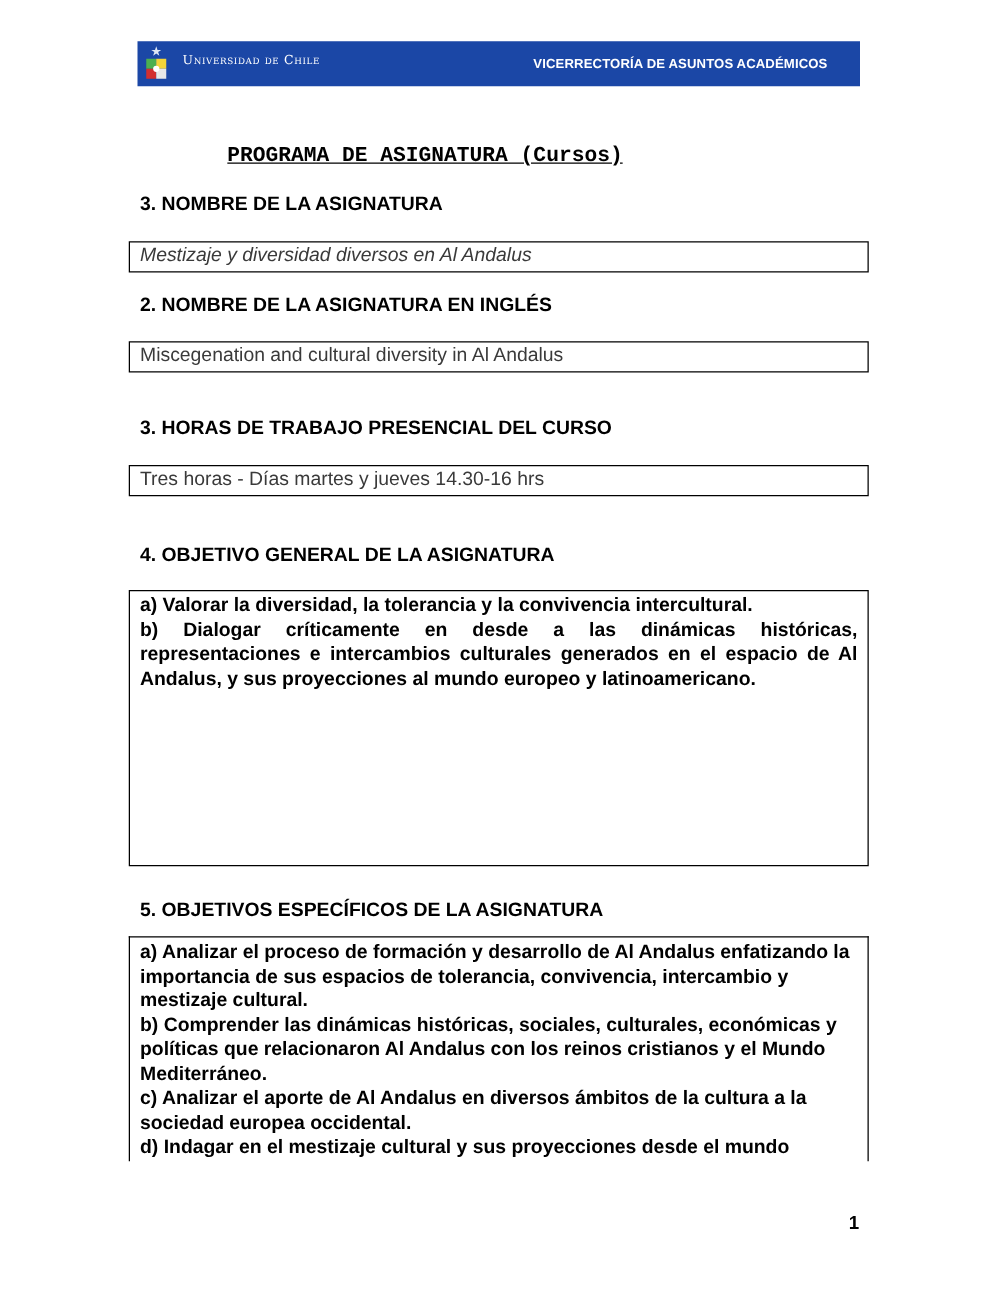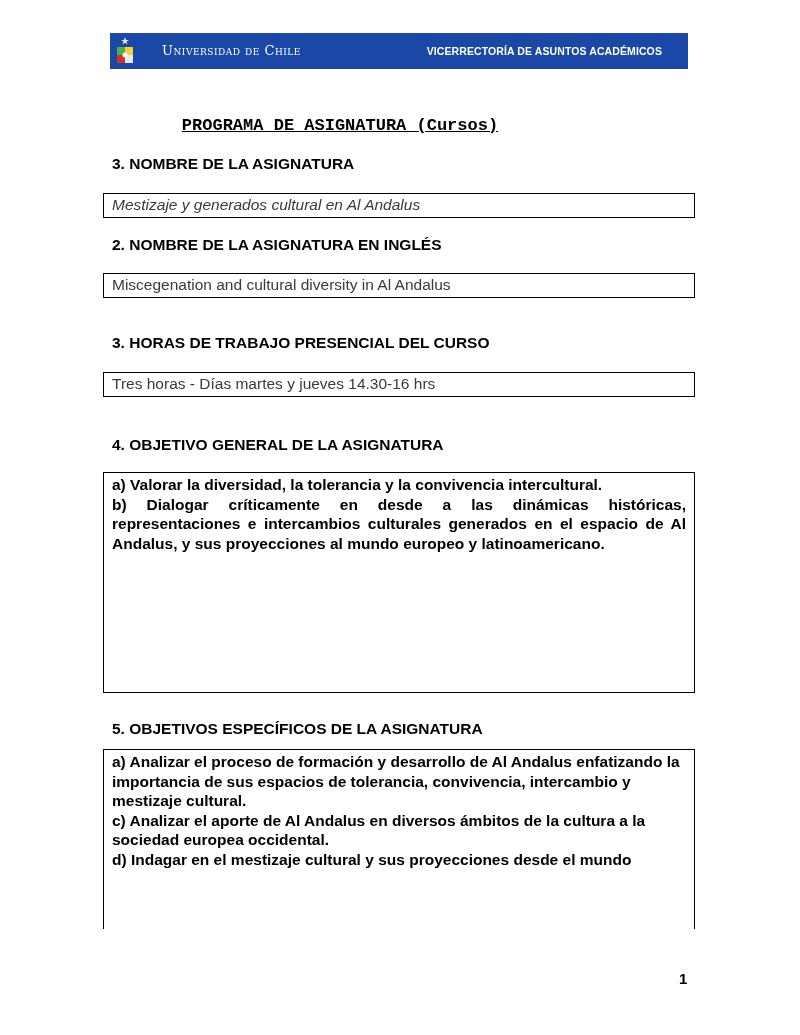--- a/index.html
+++ b/index.html
@@ -1,22 +1,22 @@
 <!DOCTYPE html>
 <html><head>
 <meta charset="utf-8">
 <style>
   html, body { margin: 0; padding: 0; background: #ffffff; }
   body { width: 800px; height: 1035px; position: relative; overflow: hidden;
          font-family: "Liberation Sans", sans-serif; color: #000; }
   .banner { position: absolute; left: 110px; top: 33px; width: 578px; height: 36px;
             background: #1b47a6; }
   .crest { position: absolute; left: 5px; top: 3px; width: 20px; height: 30px; }
-  .uni-name { position: absolute; left: 52px; top: 10px; color: #ffffff;
-              font-family: "DejaVu Serif", serif; font-size: 13px; letter-spacing: 0.5px;
+  .uni-name { position: absolute; left: 36px; top: 10px; color: #ffffff;
+              font-family: "DejaVu Serif", serif; font-size: 10px; letter-spacing: 0.5px;
               font-variant: small-caps; }
   .vice { position: absolute; right: 26px; top: 12px; color: #ffffff; font-weight: bold;
           font-size: 10.5px; letter-spacing: 0.1px; }
   .title { position: absolute; left: 0; width: 680px; top: 116px; text-align: center;
            font-weight: bold; font-size: 17px; font-family: Liberation Mono, monospace; }
   .title span { text-decoration: underline; }
   .heading { position: absolute; left: 112px; font-weight: bold; font-size: 15.5px; }
   .box { position: absolute; left: 103px; width: 592px; border: 1.5px solid #000;
          box-sizing: border-box; }
   .box.single { height: 25px; padding: 2px 0 0 8px; font-size: 15.5px; color: #3a3a3a; }
@@ -41,34 +41,35 @@
   </svg>
   <span class="uni-name">Universidad de Chile</span>
   <span class="vice">VICERRECTORÍA DE ASUNTOS ACADÉMICOS</span>
 </div>
 
 <div class="title">
   <span>PROGRAMA DE ASIGNATURA (Cursos)</span>
 </div>
 
 <div class="heading" style="top:155px">3. NOMBRE DE LA ASIGNATURA</div>
-<div class="box single italic" style="top:193px">Mestizaje y generados cultural en Al Andalus</div>
+<div class="box single italic" style="top:193px">Mestizaje y diversidad diversos en Al Andalus</div>
 
 <div class="heading" style="top:236px">2. NOMBRE DE LA ASIGNATURA EN INGLÉS</div>
 <div class="box single" style="top:273px">Miscegenation and cultural diversity in Al Andalus</div>
 
 <div class="heading" style="top:334px">3. HORAS DE TRABAJO PRESENCIAL DEL CURSO</div>
 <div class="box single" style="top:372px">Tres horas  -  Días martes y jueves 14.30-16 hrs</div>
 
 <div class="heading" style="top:436px">4. OBJETIVO GENERAL DE LA ASIGNATURA</div>
 <div class="box multi" style="top:472px; height:221px;">
   <p>a) Valorar la diversidad, la tolerancia y  la convivencia intercultural.</p>
   <p class="justify">b) Dialogar críticamente en desde a las dinámicas históricas, representaciones e intercambios culturales generados en el espacio de Al Andalus, y sus proyecciones al mundo europeo  y latinoamericano.</p>
 </div>
 
 <div class="heading" style="top:720px">5. OBJETIVOS ESPECÍFICOS DE LA ASIGNATURA</div>
 <div class="box multi open" style="top:749px; height:180px;">
   <p>a)  Analizar el proceso de formación y desarrollo de Al Andalus enfatizando la importancia de sus espacios de tolerancia, convivencia, intercambio y mestizaje cultural.</p>
+  <p>b) Comprender las dinámicas históricas, sociales, culturales, económicas y políticas que relacionaron Al Andalus con los reinos cristianos y el Mundo Mediterráneo.</p>
   <p>c) Analizar el aporte de Al Andalus en diversos ámbitos de la cultura  a la sociedad europea occidental.</p>
   <p>d) Indagar en el mestizaje cultural y sus proyecciones desde el mundo</p>
 </div>
 
 <div class="page-num">1</div>
 
 </body></html>

